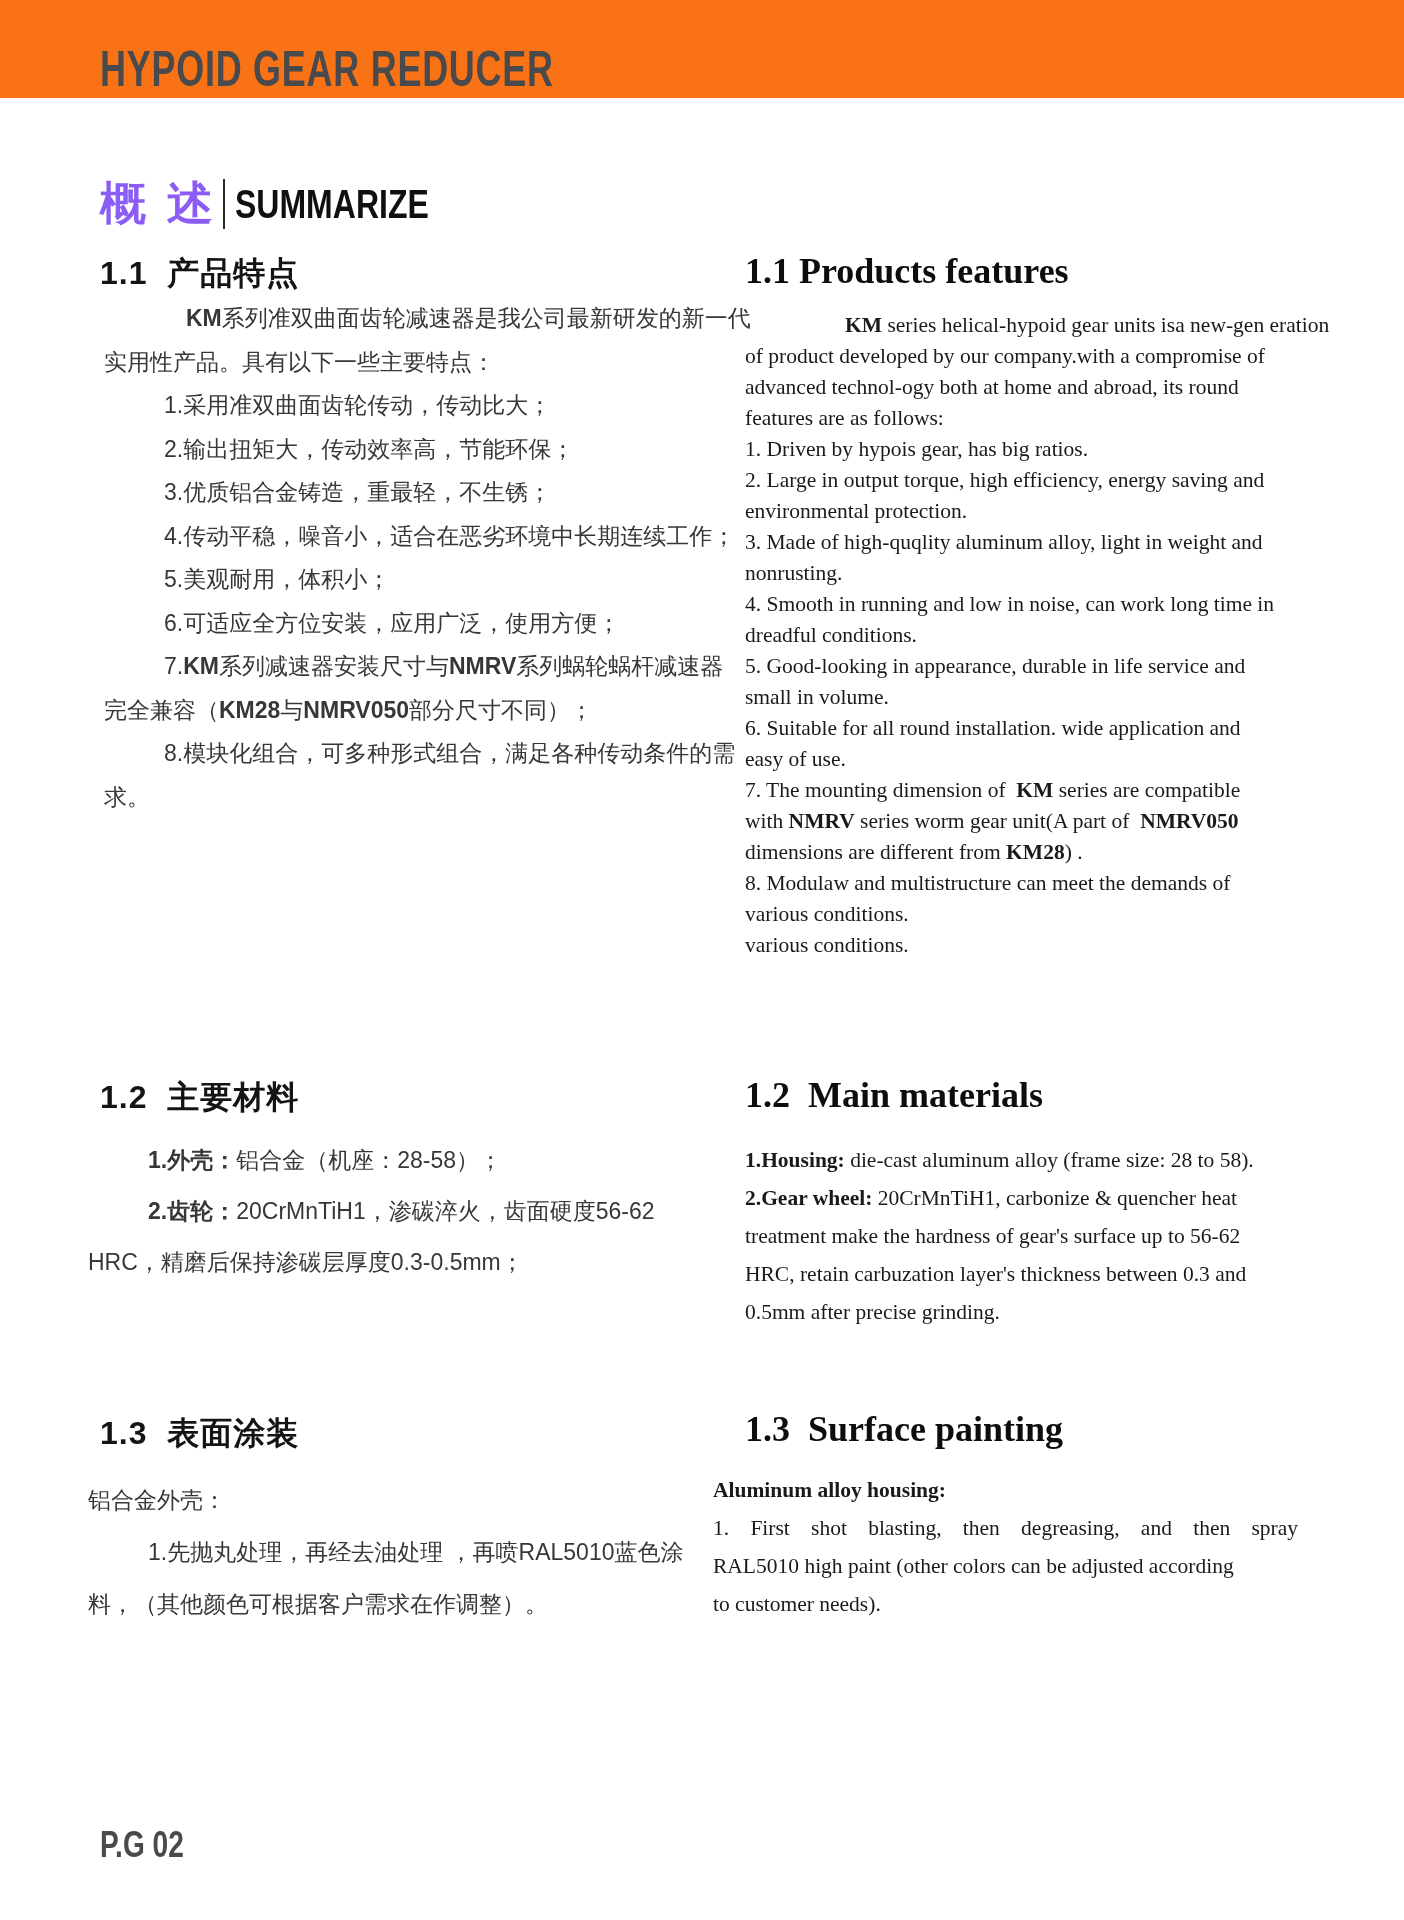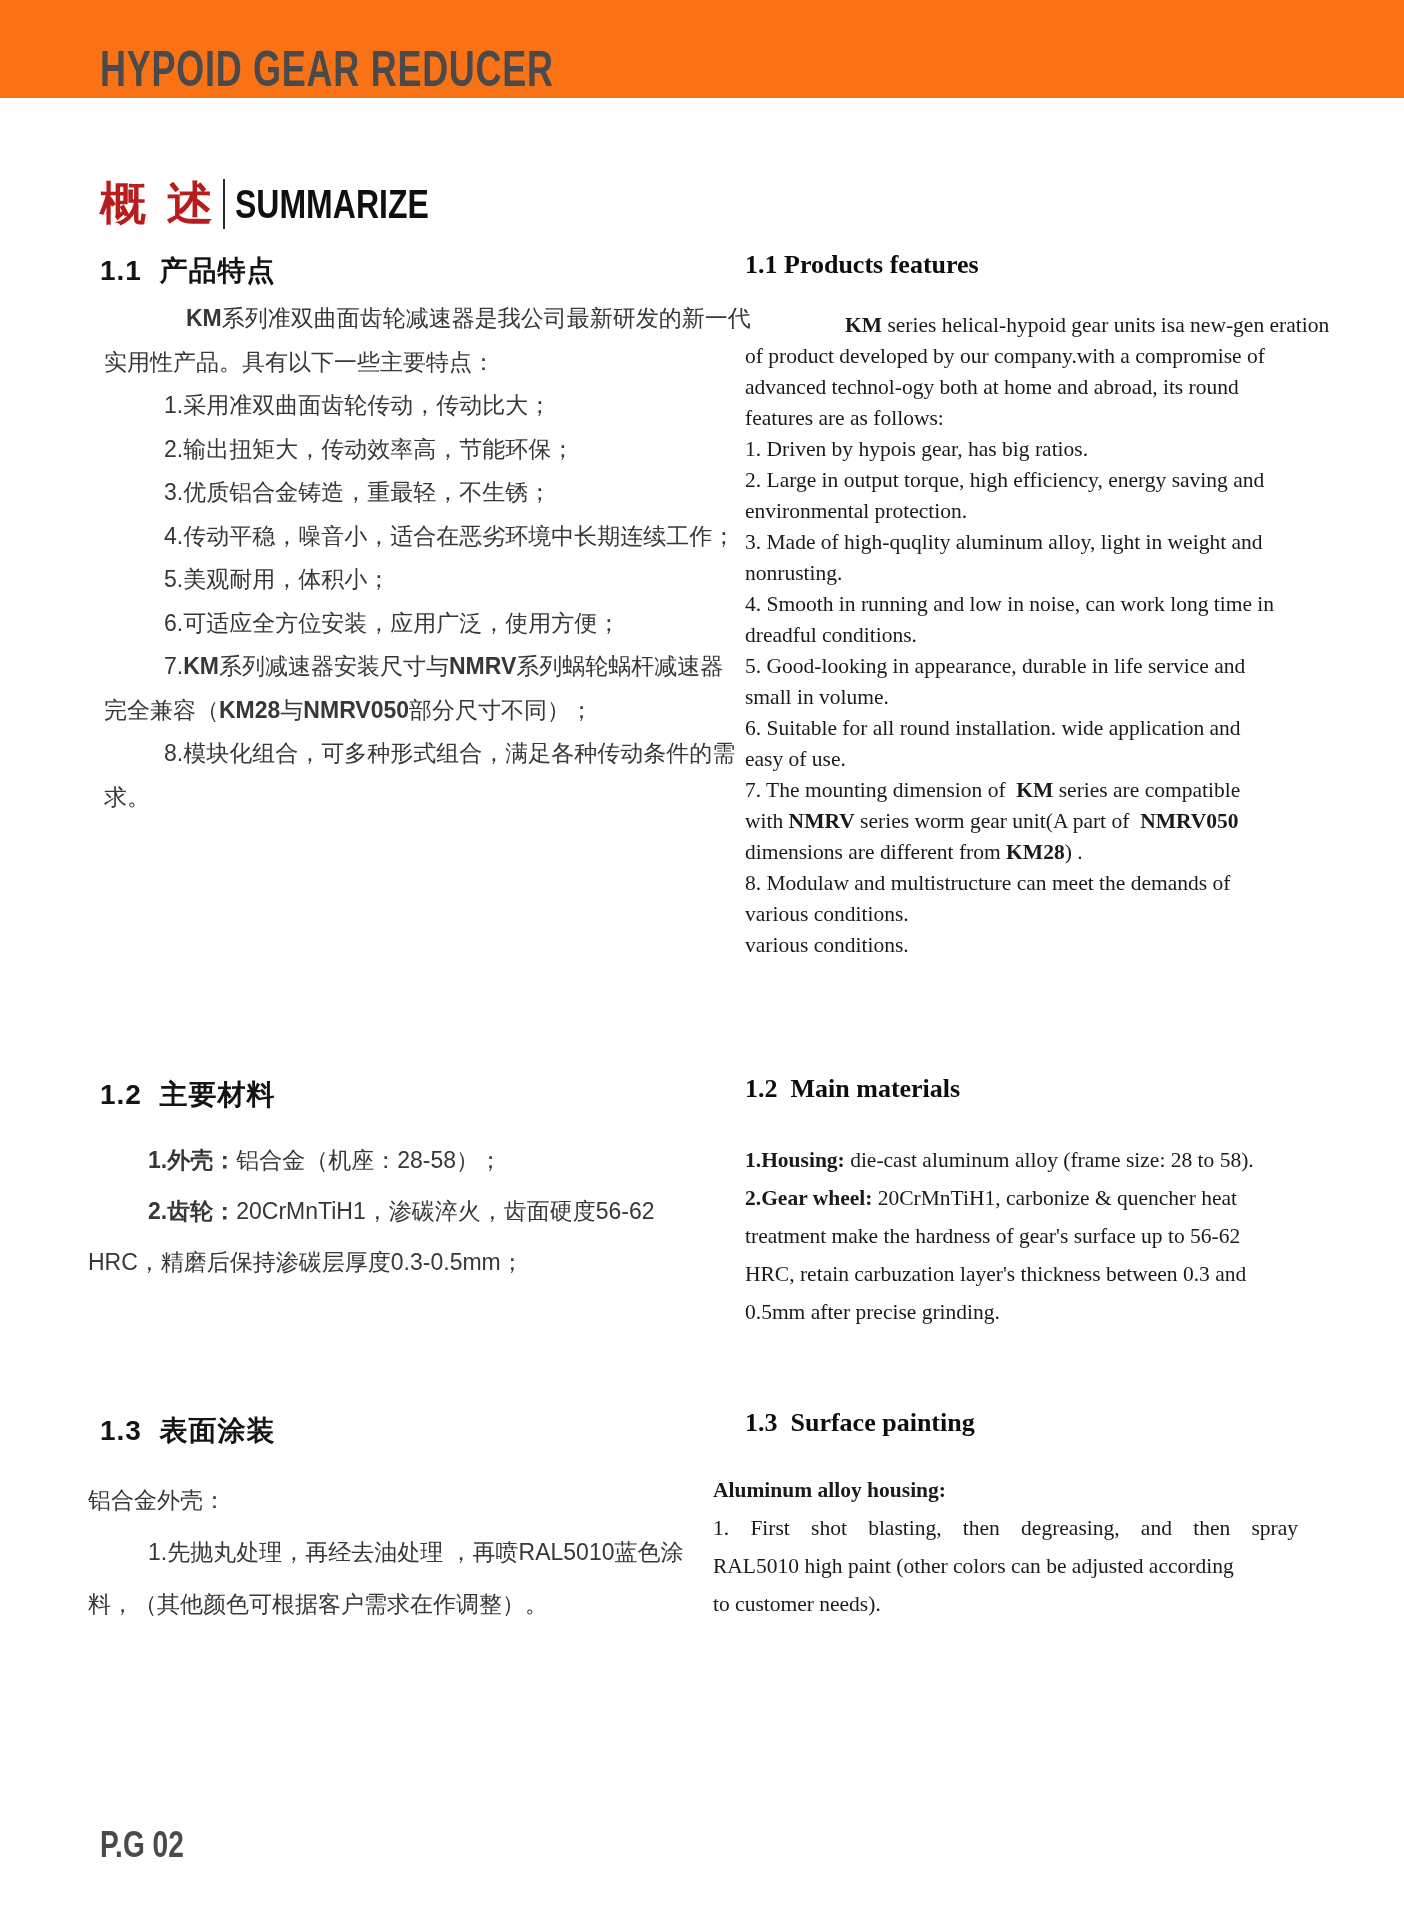--- a/index.html
+++ b/index.html
@@ -15,30 +15,30 @@
   .band { position:absolute; left:0; top:0; width:1404px; height:98px; background:#f97316; }
   .band-title {
     position:absolute; left:100px; top:40px;
     font-size:50px; font-weight:700; color:#4a4a4c;
     letter-spacing:1px; white-space:pre;
     transform:scaleX(0.72); transform-origin:left center;
   }
 
   
   .overview { position:absolute; left:100px; top:176px; height:56px; display:flex; align-items:center; }
-  .ov-cn { font-size:46px; font-weight:900; color:#b91c1c; letter-spacing:4px; white-space:pre; }
+  .ov-cn { font-size:46px; font-weight:900; color:#8b5cf6; letter-spacing:4px; white-space:pre; }
   .ov-bar { width:2px; height:50px; background:#2a2a2a; margin:0 10px 0 6px; }
   .ov-en { font-size:40px; font-weight:700; color:#101010; white-space:pre;
            transform:scaleX(0.8); transform-origin:left center; }
 
   
   .h-cn { position:absolute; font-family:"Liberation Sans", sans-serif; font-weight:700;
-          font-size:28px; color:#141414; white-space:pre; letter-spacing:1px; }
+          font-size:32px; color:#141414; white-space:pre; letter-spacing:1px; }
   .h-en { position:absolute; font-family:"Liberation Serif", serif; font-weight:700;
-          font-size:26px; color:#0d0d0d; white-space:pre; }
+          font-size:36px; color:#0d0d0d; white-space:pre; }
 
   
   .cn-body { position:absolute; font-family:"Liberation Sans", sans-serif;
              font-size:23px; color:#373737; }
   .cn-body p { margin:0; white-space:pre; }
   .en-body { position:absolute; font-family:"Liberation Serif", serif;
              font-size:21.5px; color:#1a1a1a; }
   .en-body p { margin:0; white-space:pre; }
 
   .ind-p { padding-left:82px; }   

